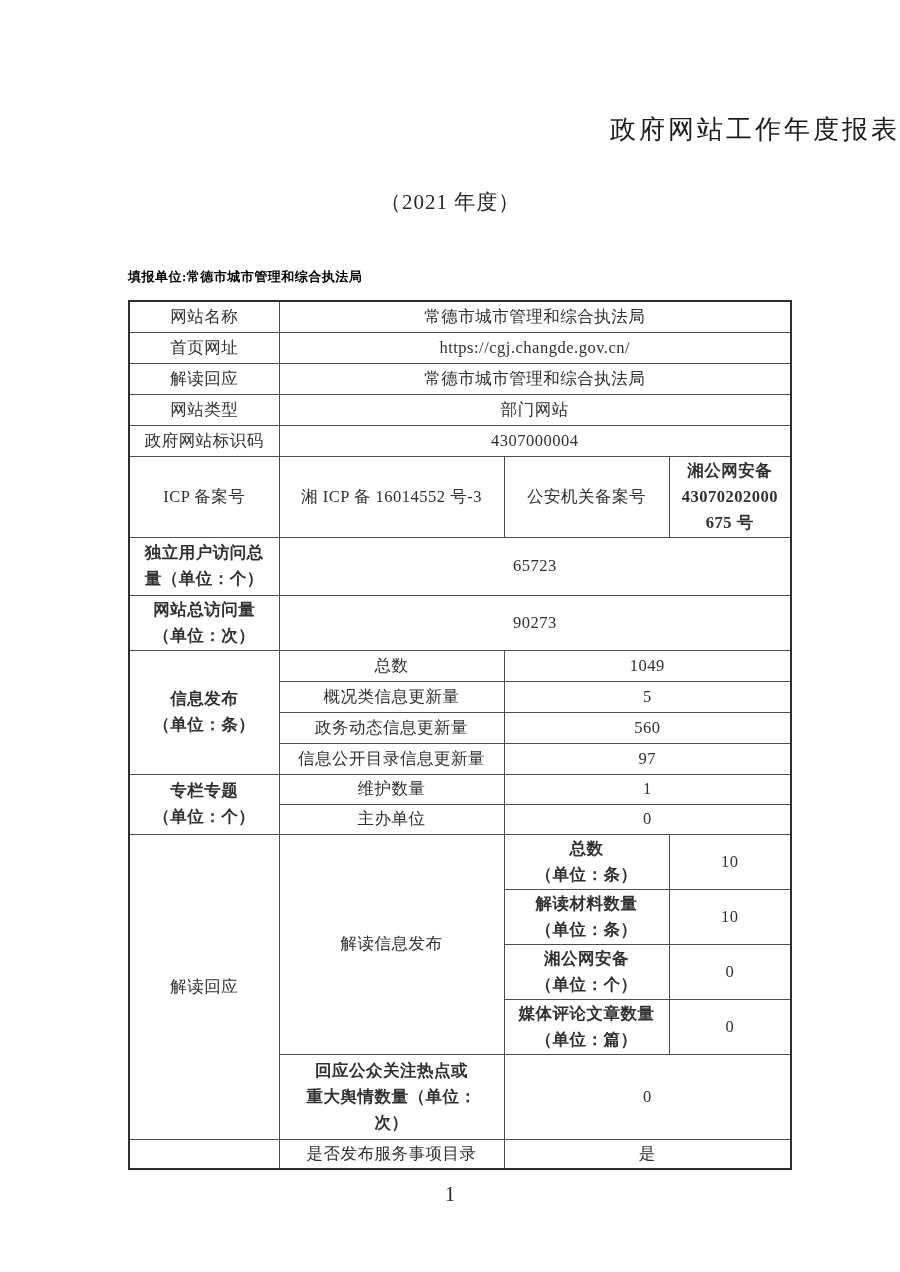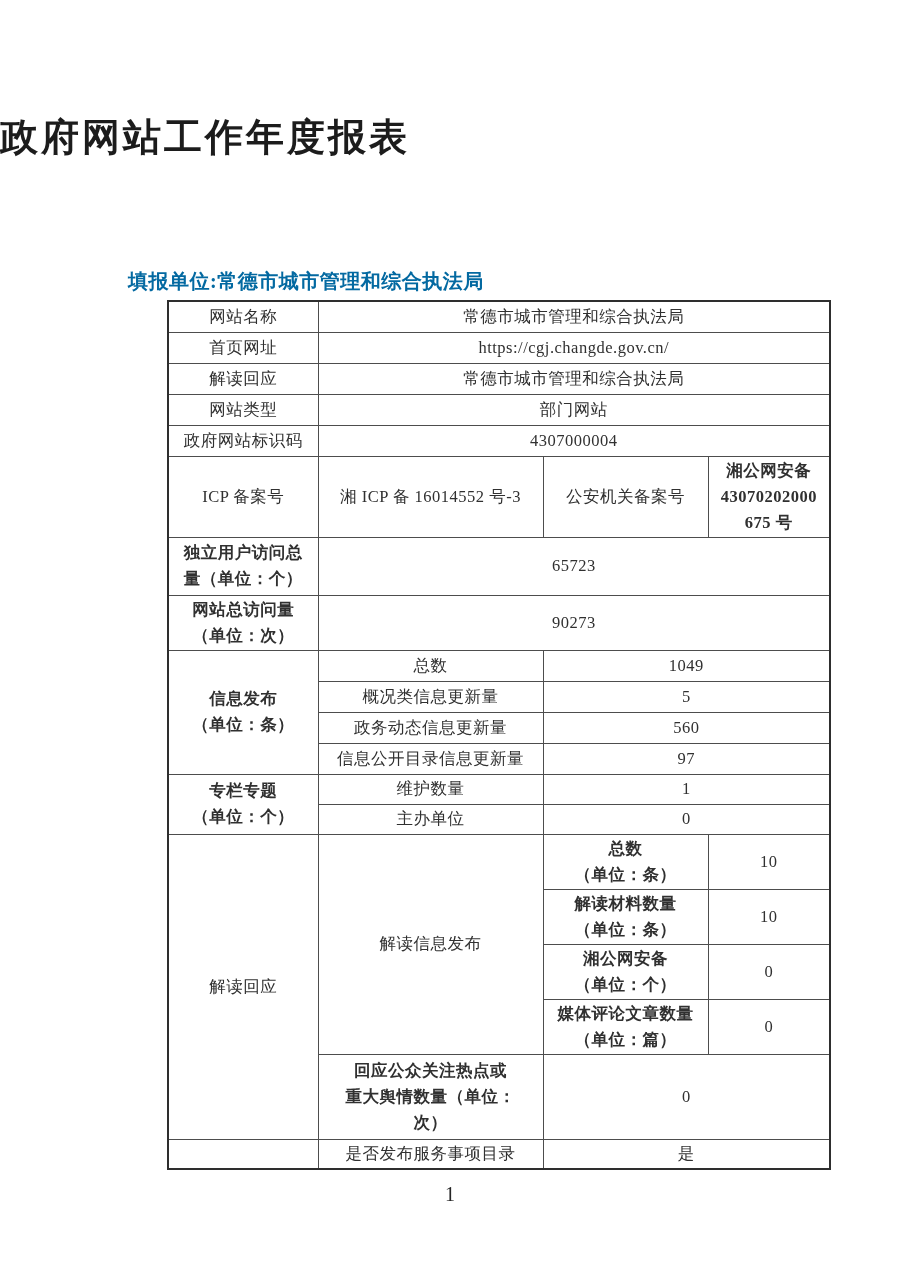--- a/index.html
+++ b/index.html
@@ -10,55 +10,54 @@
     background: #ffffff;
     font-family: "Liberation Serif", "DejaVu Serif", serif;
     color: #303030;
     overflow: hidden;
   }
   .doc-title {
     position: absolute;
     top: 112px;
     left: 0;
     width: 900px;
-    text-align: left;
-    font-size: 38px;
-    font-weight: bold;
+    text-align: right;
+    font-size: 26px;
+    font-weight: normal;
     letter-spacing: 3px;
     color: #1c1c1c;
   }
   .doc-subtitle {
     position: absolute;
     top: 188px;
     left: 0;
     width: 900px;
     text-align: center;
     font-size: 21px;
     letter-spacing: 1px;
     color: #262626;
   }
   .filing-unit {
     position: absolute;
     top: 268px;
     left: 128px;
-    font-size: 20px;
+    font-size: 13px;
     font-weight: bold;
     letter-spacing: 0.5px;
-    color: #0369a1;
+    color: #000000;
   }
   table.report {
     position: absolute;
     top: 300px;
     left: 128px;
     width: 662px;
     border-collapse: collapse;
     table-layout: fixed;
     font-size: 16.5px;
     border: 2px solid #2e2e2e;
-    margin-left: 39px;
   }
   table.report td {
     border: 1px solid #4d4d4d;
     text-align: center;
     vertical-align: middle;
     padding: 1px 6px;
     line-height: 26px;
     letter-spacing: 0.5px;
     overflow: hidden;
   }
@@ -80,20 +79,21 @@
     font-size: 20px;
     color: #262626;
   }
 </style>
 </head>
 <body>
 
 <div class="page">
 
   <div class="doc-title">政府网站工作年度报表</div>
+  <div class="doc-subtitle">（2021 年度）</div>
   <div class="filing-unit">填报单位:常德市城市管理和综合执法局</div>
 
   <table class="report">
     <colgroup>
       <col style="width:150px">
       <col style="width:225px">
       <col style="width:165px">
       <col style="width:122px">
     </colgroup>
 

